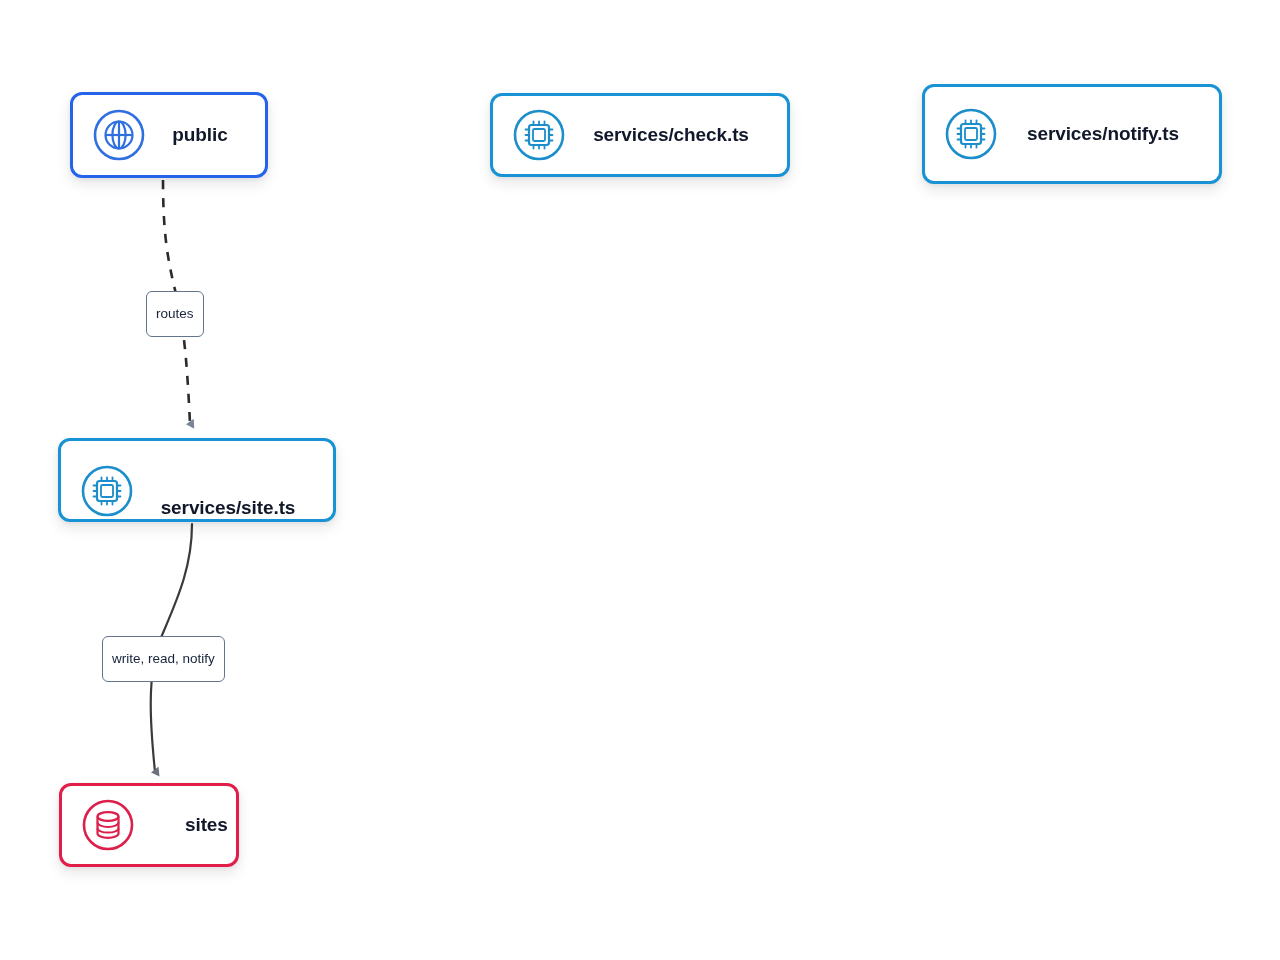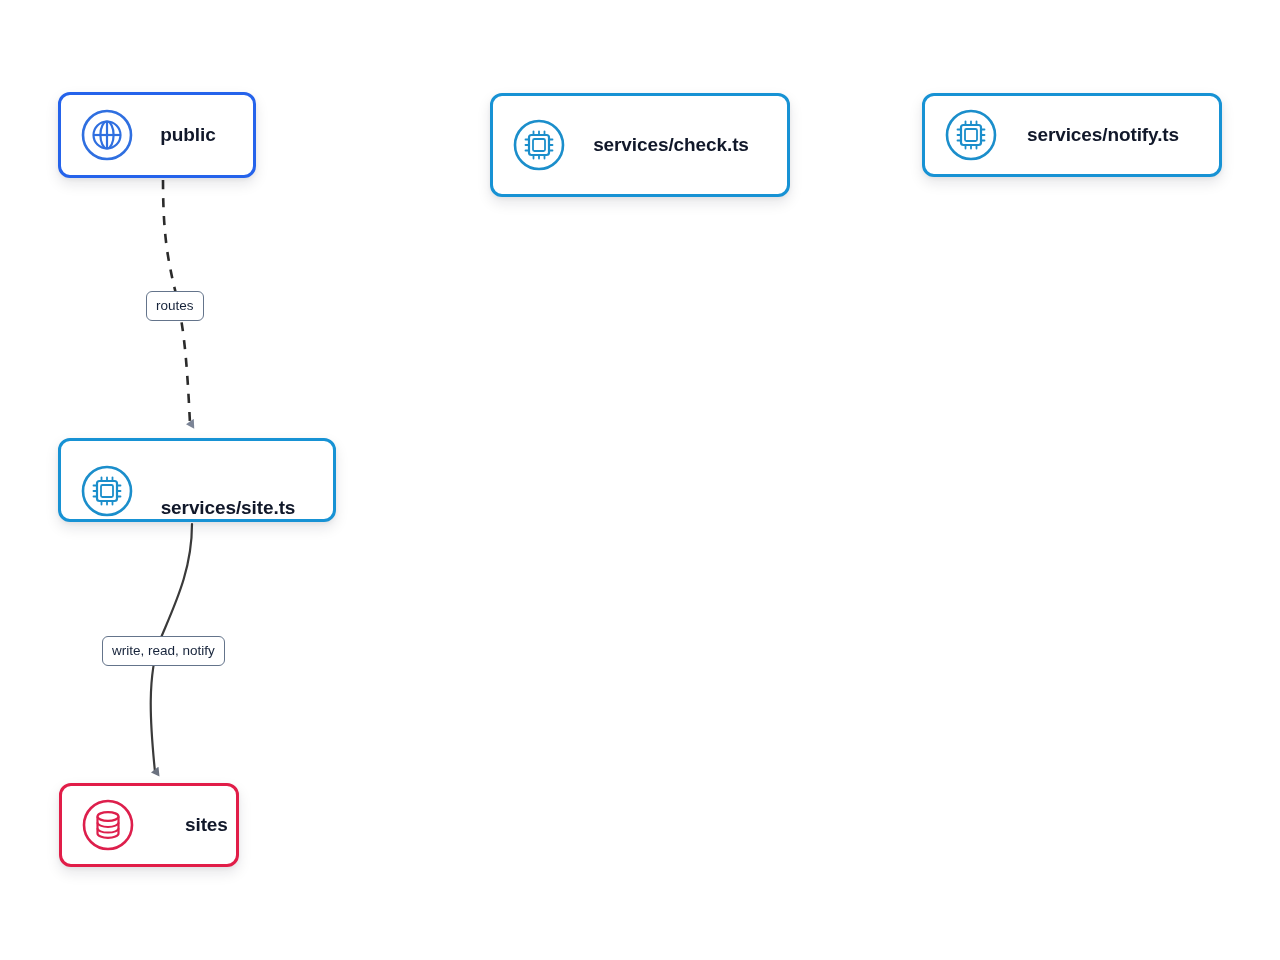--- a/index.html
+++ b/index.html
@@ -87,21 +87,21 @@
   .edge-label {
     position: absolute;
     box-sizing: border-box;
     background: #ffffff;
     border: 1.5px solid #64748b;
     border-radius: 6px;
     color: #16233a;
     font-size: 13.5px;
     font-weight: 500;
     line-height: 1;
-    padding: 7px 9px;
+    padding: 15px 9px;
     white-space: nowrap;
   }
 </style>
 </head>
 <body>
 
 <div id="canvas">
 
   <svg id="edge-layer" viewBox="0 0 1280 960" width="1280" height="960" xmlns="http://www.w3.org/2000/svg">
     <defs>
@@ -113,34 +113,34 @@
       </marker>
     </defs>
 
     <path d="M 163 180 C 163 236, 168 262, 177 298
              C 184 330, 187 360, 190 424" fill="none" stroke="#2b2b2b" stroke-width="2.6" stroke-dasharray="9 9" stroke-linecap="butt" marker-end="url(#arrowTri)"></path>
 
     <path d="M 192 524 C 192 570, 175 604, 160 640
              C 147 676, 150 722, 155 772" fill="none" stroke="#3a3a3a" stroke-width="2.2" stroke-linecap="round" marker-end="url(#arrowTriDark)"></path>
   </svg>
 
-  <div class="node node-public" style="left:58px; top:92px; width:198px; height:86px;">
+  <div class="node node-public" style="left:70px; top:92px; width:198px; height:86px;">
     <span class="icon-wrap">
       <svg width="54" height="54" viewBox="0 0 54 54" xmlns="http://www.w3.org/2000/svg">
         <circle cx="27" cy="27" r="24" fill="none" stroke="#2f6fe0" stroke-width="2.6"></circle>
         <circle cx="27" cy="27" r="13.5" fill="none" stroke="#2f6fe0" stroke-width="2.2"></circle>
         <line x1="27" y1="13.5" x2="27" y2="40.5" stroke="#2f6fe0" stroke-width="2.2"></line>
         <line x1="13.5" y1="27" x2="40.5" y2="27" stroke="#2f6fe0" stroke-width="2.2"></line>
         <ellipse cx="27" cy="27" rx="6.6" ry="13.5" fill="none" stroke="#2f6fe0" stroke-width="2.2"></ellipse>
       </svg>
     </span>
     <span class="node-label">public</span>
   </div>
 
-  <div class="node node-service" style="left:490px; top:93px; width:300px; height:104px;">
+  <div class="node node-service" style="left:490px; top:93px; width:300px; height:84px;">
     <span class="icon-wrap">
       <svg width="54" height="54" viewBox="0 0 54 54" xmlns="http://www.w3.org/2000/svg">
         <circle cx="27" cy="27" r="24" fill="none" stroke="#1b8ecb" stroke-width="2.6"></circle>
         <rect x="17" y="17" width="20" height="20" rx="2.5" fill="none" stroke="#1b8ecb" stroke-width="2.2"></rect>
         <rect x="21" y="21" width="12" height="12" rx="1.5" fill="none" stroke="#1b8ecb" stroke-width="1.8"></rect>
         <g stroke="#1b8ecb" stroke-width="1.8" stroke-linecap="round">
           <line x1="21.5" y1="13.5" x2="21.5" y2="16.6"></line>
           <line x1="27" y1="13.5" x2="27" y2="16.6"></line>
           <line x1="32.5" y1="13.5" x2="32.5" y2="16.6"></line>
           <line x1="21.5" y1="37.4" x2="21.5" y2="40.5"></line>
@@ -151,21 +151,21 @@
           <line x1="13.5" y1="32.5" x2="16.6" y2="32.5"></line>
           <line x1="37.4" y1="21.5" x2="40.5" y2="21.5"></line>
           <line x1="37.4" y1="27" x2="40.5" y2="27"></line>
           <line x1="37.4" y1="32.5" x2="40.5" y2="32.5"></line>
         </g>
       </svg>
     </span>
     <span class="node-label">services/check.ts</span>
   </div>
 
-  <div class="node node-service" style="left:922px; top:93px; width:300px; height:84px;">
+  <div class="node node-service" style="left:922px; top:84px; width:300px; height:100px;">
     <span class="icon-wrap">
       <svg width="54" height="54" viewBox="0 0 54 54" xmlns="http://www.w3.org/2000/svg">
         <circle cx="27" cy="27" r="24" fill="none" stroke="#1b8ecb" stroke-width="2.6"></circle>
         <rect x="17" y="17" width="20" height="20" rx="2.5" fill="none" stroke="#1b8ecb" stroke-width="2.2"></rect>
         <rect x="21" y="21" width="12" height="12" rx="1.5" fill="none" stroke="#1b8ecb" stroke-width="1.8"></rect>
         <g stroke="#1b8ecb" stroke-width="1.8" stroke-linecap="round">
           <line x1="21.5" y1="13.5" x2="21.5" y2="16.6"></line>
           <line x1="27" y1="13.5" x2="27" y2="16.6"></line>
           <line x1="32.5" y1="13.5" x2="32.5" y2="16.6"></line>
           <line x1="21.5" y1="37.4" x2="21.5" y2="40.5"></line>

